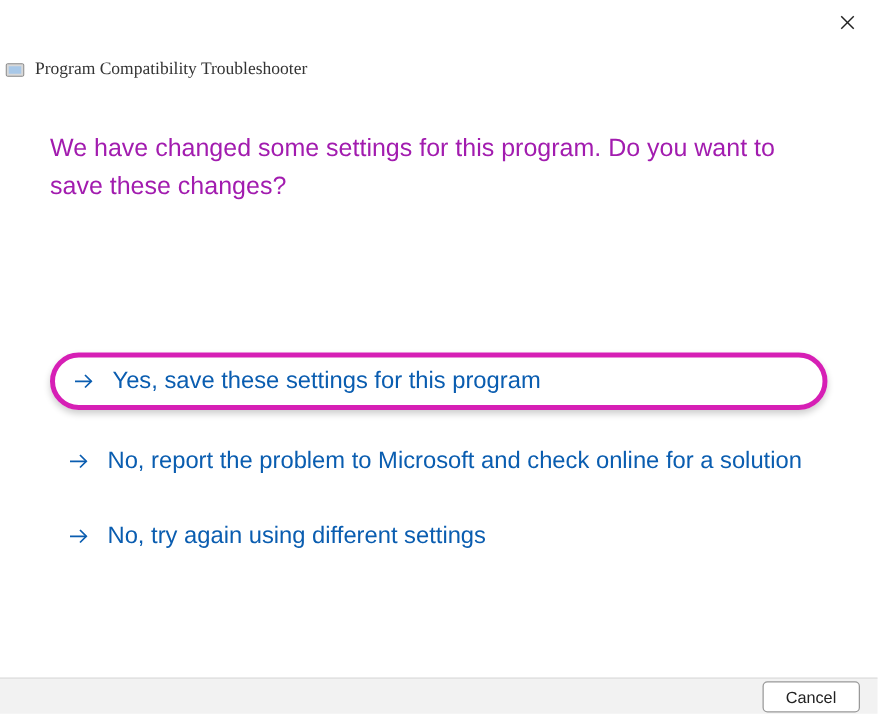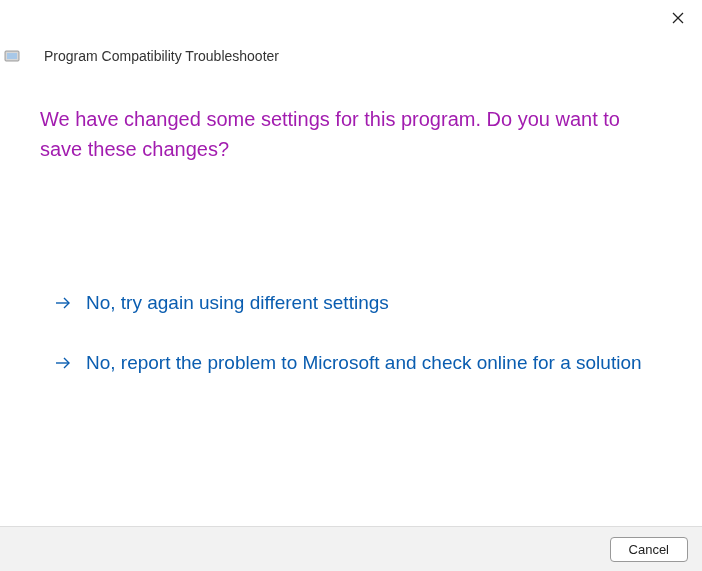--- a/index.html
+++ b/index.html
@@ -29,21 +29,22 @@
       color: #222;
       background: transparent;
       border: none;
     }
     .titlebar {
       position: absolute;
       top: 48px;
       left: 4px;
       display: flex;
       align-items: center;
-      gap: 24px;
+      gap: 8px;
+      font-family: Liberation Serif, serif;
     }
     .titlebar-icon {
       width: 16px;
       height: 16px;
       display: flex;
       align-items: center;
       justify-content: center;
     }
     .titlebar-text {
       font-size: 14px;
@@ -91,21 +92,21 @@
     .option-text {
       font-size: 19px;
       color: #0a5db0;
       font-weight: 400;
     }
     .footer {
       position: absolute;
       bottom: 0;
       left: 0;
       right: 0;
-      height: 45px;
+      height: 29px;
       background: #f2f2f2;
       border-top: 1px solid #ddd;
       display: flex;
       align-items: center;
       justify-content: flex-end;
       padding-right: 14px;
     }
     .cancel-btn {
       background: #ffffff;
       border: 1px solid #999;
@@ -134,38 +135,47 @@
       <rect x="3" y="5" width="10" height="6" fill="#a8c8e8"></rect>
     </svg>
   </span>
   <span class="titlebar-text">Program Compatibility Troubleshooter</span>
 </div>
 
 <div class="content">
   <div class="heading">We have changed some settings for this program. Do you want to save these changes?</div>
 
   <div class="options">
-
-    <div class="option">
+    <div class="option highlighted">
       <span class="option-arrow">
         <svg width="18" height="18" viewBox="0 0 18 18">
           <line x1="2" y1="9" x2="15" y2="9" stroke="#0a5db0" stroke-width="1.4"></line>
           <polyline points="10,4 15,9 10,14" fill="none" stroke="#0a5db0" stroke-width="1.4"></polyline>
         </svg>
       </span>
-      <span class="option-text">No, try again using different settings</span>
+      <span class="option-text">Yes, save these settings for this program</span>
     </div>
 
     <div class="option">
       <span class="option-arrow">
         <svg width="18" height="18" viewBox="0 0 18 18">
           <line x1="2" y1="9" x2="15" y2="9" stroke="#0a5db0" stroke-width="1.4"></line>
           <polyline points="10,4 15,9 10,14" fill="none" stroke="#0a5db0" stroke-width="1.4"></polyline>
         </svg>
       </span>
       <span class="option-text">No, report the problem to Microsoft and check online for a solution</span>
     </div>
+
+    <div class="option">
+      <span class="option-arrow">
+        <svg width="18" height="18" viewBox="0 0 18 18">
+          <line x1="2" y1="9" x2="15" y2="9" stroke="#0a5db0" stroke-width="1.4"></line>
+          <polyline points="10,4 15,9 10,14" fill="none" stroke="#0a5db0" stroke-width="1.4"></polyline>
+        </svg>
+      </span>
+      <span class="option-text">No, try again using different settings</span>
+    </div>
   </div>
 </div>
 
 <div class="footer">
   <button class="cancel-btn">Cancel</button>
 </div>
 
 </body></html>

